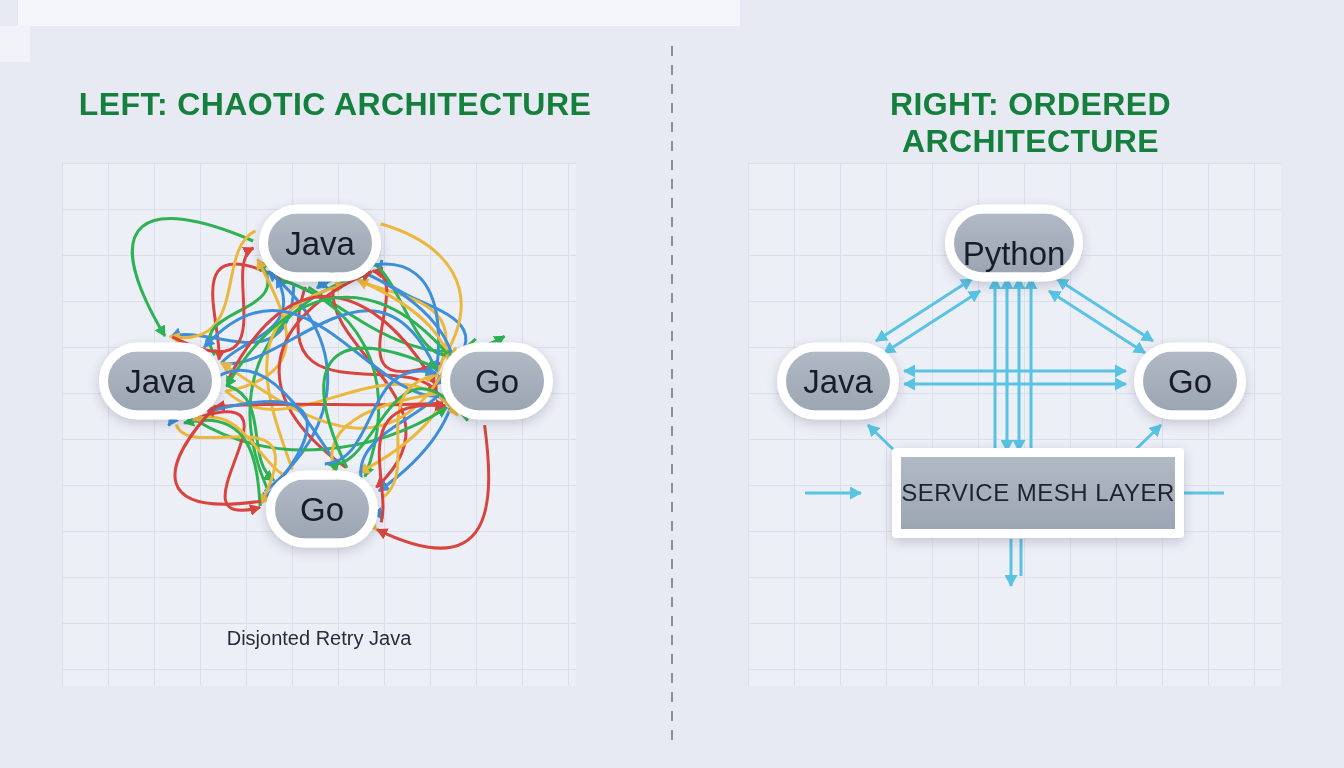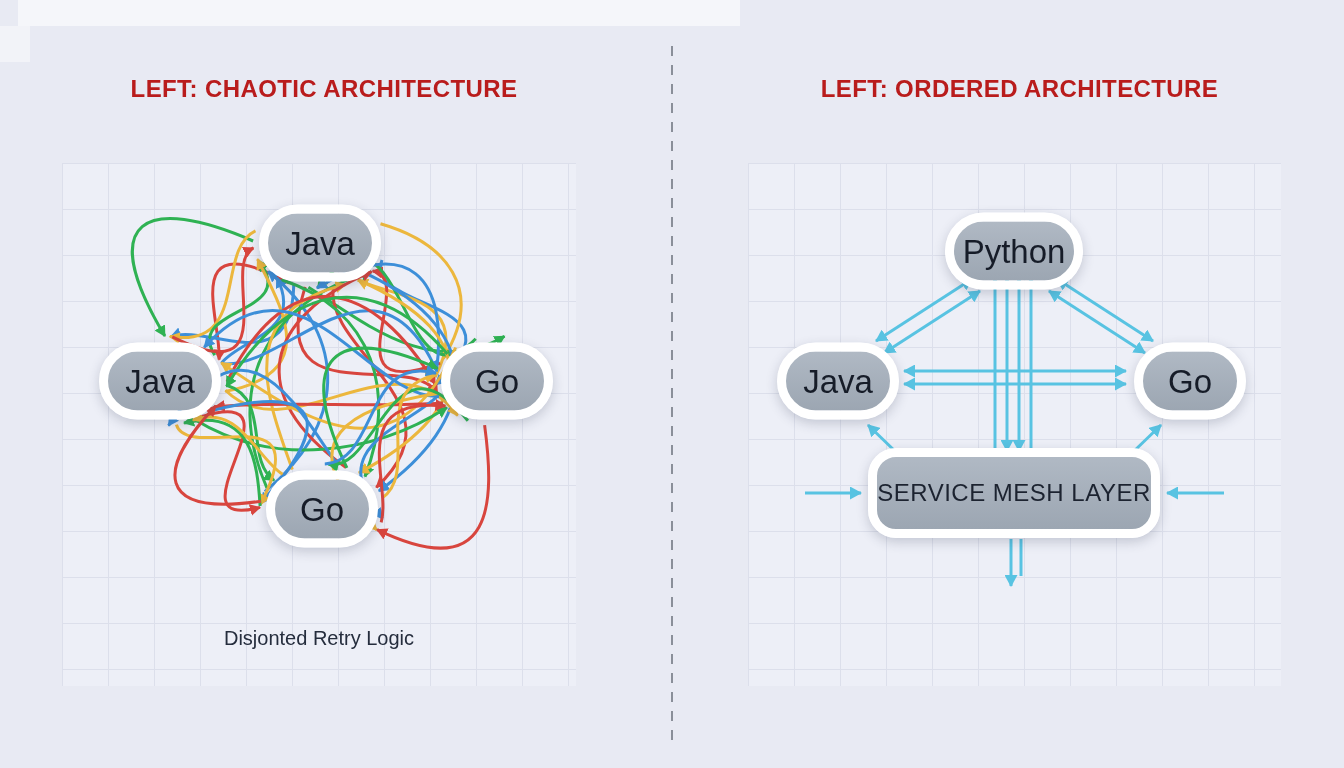--- a/index.html
+++ b/index.html
@@ -2,49 +2,49 @@
 <html><head>
 <meta charset="utf-8">
 <style>
   html,body{margin:0;padding:0;background:#e8eaf3;}
   .stage{position:relative;width:1344px;height:768px;background:#e8eaf3;overflow:hidden;
          font-family:"Liberation Sans",sans-serif;}
   .top-glare{position:absolute;left:18px;top:0;width:722px;height:26px;background:rgba(255,255,255,.55);}
   .corner-glare{position:absolute;left:0;top:26px;width:30px;height:36px;background:rgba(255,255,255,.45);}
   .divider{position:absolute;left:671px;top:46px;width:2px;height:700px;
            background:repeating-linear-gradient(180deg,#8a8f99 0 10px,transparent 10px 19px);}
-  .title{position:absolute;top:70px;margin:5px;font-size:24px;font-weight:bold;color:#b91c1c;
+  .title{position:absolute;top:70px;margin:16px;font-size:32px;font-weight:bold;color:#15803d;
          letter-spacing:.4px;text-align:center;}
   .title.left{left:62px;width:514px;}
   .title.right{left:748px;width:533px;}
   .panel{position:absolute;top:163px;height:523px;background-color:#edeff7;
          background-image:linear-gradient(#dcdfeb 1px,transparent 1px),
                           linear-gradient(90deg,#dcdfeb 1px,transparent 1px);
          background-size:46px 46px;}
   .panel.left-panel{left:62px;width:514px;}
   .panel.right-panel{left:748px;width:533px;}
   .panel svg{position:absolute;left:0;top:0;z-index:1;}
   .node{position:absolute;z-index:2;transform:translate(-50%,-50%);box-sizing:border-box;
         background:linear-gradient(180deg,#b0b9c4,#9ca6b2);border:9px solid #ffffff;border-radius:42px;
         box-shadow:0 4px 12px rgba(45,55,80,.22);display:flex;align-items:center;justify-content:center;
         font-size:33px;color:#161c28;white-space:nowrap;}
-  .node.mesh{border-radius:28px;font-size:24px;letter-spacing:.5px;color:#1c2330;}
+  .node.mesh{border-radius:4px;font-size:24px;letter-spacing:.5px;color:#1c2330;margin-left:24px;}
   .caption{position:absolute;left:0;right:0;top:464px;z-index:2;text-align:center;
            font-size:20px;color:#252d3d;}
 </style>
 </head>
 <body>
 
 <div class="stage">
   <div class="top-glare"></div>
   <div class="corner-glare"></div>
   <div class="divider"></div>
 
   <h1 class="title left">LEFT: CHAOTIC ARCHITECTURE</h1>
-  <h1 class="title right">LEFT: ORDERED ARCHITECTURE</h1>
+  <h1 class="title right">RIGHT: ORDERED ARCHITECTURE</h1>
 
   <div class="panel left-panel">
     <svg id="chaos-svg" width="514" height="523" viewBox="0 0 514 523">
         <defs>
           <marker id="ah-red" markerUnits="userSpaceOnUse" markerWidth="12" markerHeight="12" refX="10" refY="6" orient="auto-start-reverse">
             <path d="M0,0 L11,6 L0,12 z" fill="#d8453e"></path>
           </marker>
           <marker id="ah-green" markerUnits="userSpaceOnUse" markerWidth="12" markerHeight="12" refX="10" refY="6" orient="auto-start-reverse">
             <path d="M0,0 L11,6 L0,12 z" fill="#2fb253"></path>
           </marker>
@@ -109,21 +109,21 @@
     </div>
     <div class="node" style="left:98px;top:218px;width:122px;height:77px;">
       <span>Java</span>
     </div>
     <div class="node" style="left:435px;top:218px;width:112px;height:77px;">
       <span>Go</span>
     </div>
     <div class="node" style="left:260px;top:346px;width:112px;height:77px;">
       <span>Go</span>
     </div>
-    <div class="caption">Disjonted Retry Logic</div>
+    <div class="caption">Disjonted Retry Java</div>
   </div>
 
   <div class="panel right-panel">
     <svg id="ordered-svg" width="533" height="523" viewBox="0 0 533 523">
         <defs>
           <marker id="ah-cyan" markerUnits="userSpaceOnUse" markerWidth="13" markerHeight="13" refX="11" refY="6.5" orient="auto-start-reverse">
             <path d="M0,0 L12,6.5 L0,13 z" fill="#58c3e2"></path>
           </marker>
         </defs>
         <line x1="128" y1="178" x2="224" y2="116" stroke="#58c3e2" stroke-width="3" marker-end="url(#ah-cyan)" marker-start="url(#ah-cyan)"></line>
@@ -136,21 +136,21 @@
         <line x1="283" y1="288" x2="283" y2="115" stroke="#58c3e2" stroke-width="3" marker-end="url(#ah-cyan)"></line>
         <line x1="156" y1="208" x2="378" y2="208" stroke="#58c3e2" stroke-width="3" marker-end="url(#ah-cyan)" marker-start="url(#ah-cyan)"></line>
         <line x1="156" y1="221" x2="378" y2="221" stroke="#58c3e2" stroke-width="3" marker-end="url(#ah-cyan)" marker-start="url(#ah-cyan)"></line>
         <line x1="150" y1="291" x2="120" y2="262" stroke="#58c3e2" stroke-width="3" marker-end="url(#ah-cyan)"></line>
         <line x1="383" y1="291" x2="413" y2="262" stroke="#58c3e2" stroke-width="3" marker-end="url(#ah-cyan)"></line>
         <line x1="57" y1="330" x2="113" y2="330" stroke="#58c3e2" stroke-width="3" marker-end="url(#ah-cyan)"></line>
         <line x1="476" y1="330" x2="419" y2="330" stroke="#58c3e2" stroke-width="3" marker-end="url(#ah-cyan)"></line>
         <line x1="263" y1="376" x2="263" y2="423" stroke="#58c3e2" stroke-width="3" marker-end="url(#ah-cyan)"></line>
         <line x1="273" y1="376" x2="273" y2="413" stroke="#58c3e2" stroke-width="3"></line>
       </svg>
-    <div class="node" style="left:266px;top:88px;width:138px;height:77px;">
+    <div class="node" style="left:266px;top:80px;width:138px;height:77px;align-items:flex-end;">
       <span>Python</span>
     </div>
     <div class="node" style="left:90px;top:218px;width:122px;height:77px;">
       <span>Java</span>
     </div>
     <div class="node" style="left:442px;top:218px;width:112px;height:77px;">
       <span>Go</span>
     </div>
     <div class="node mesh" style="left:266px;top:330px;width:292px;height:90px;">
       <span>SERVICE MESH LAYER</span>

